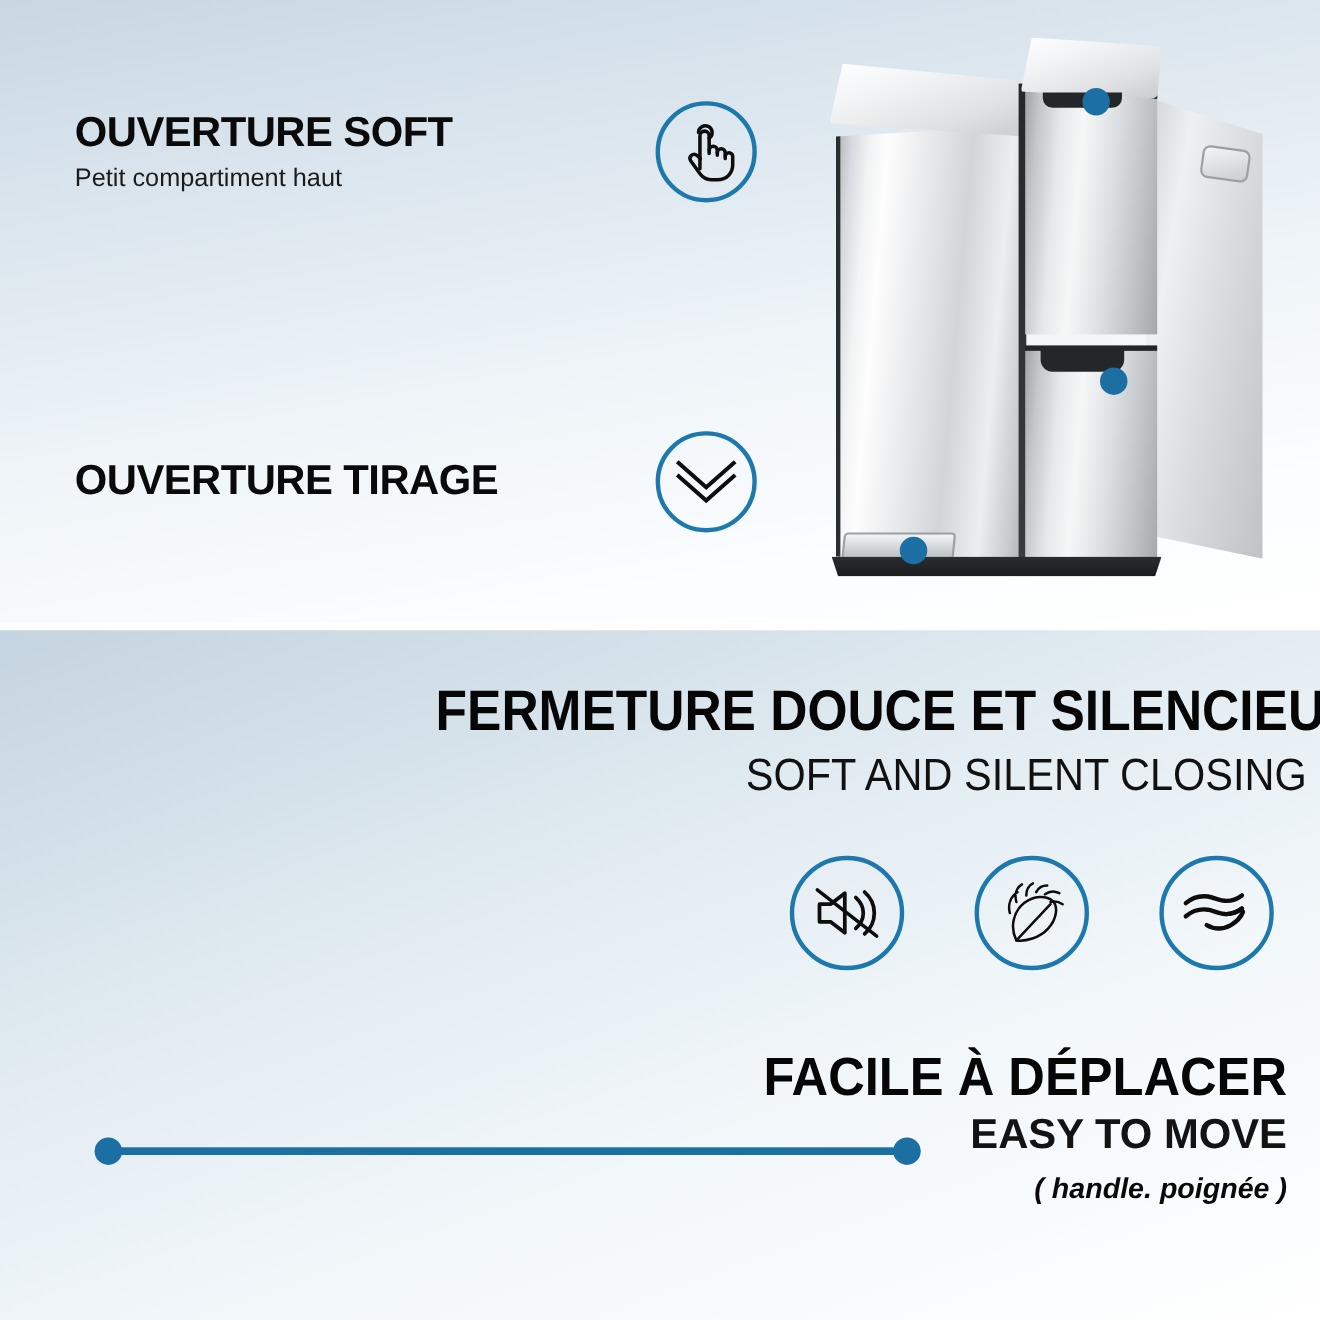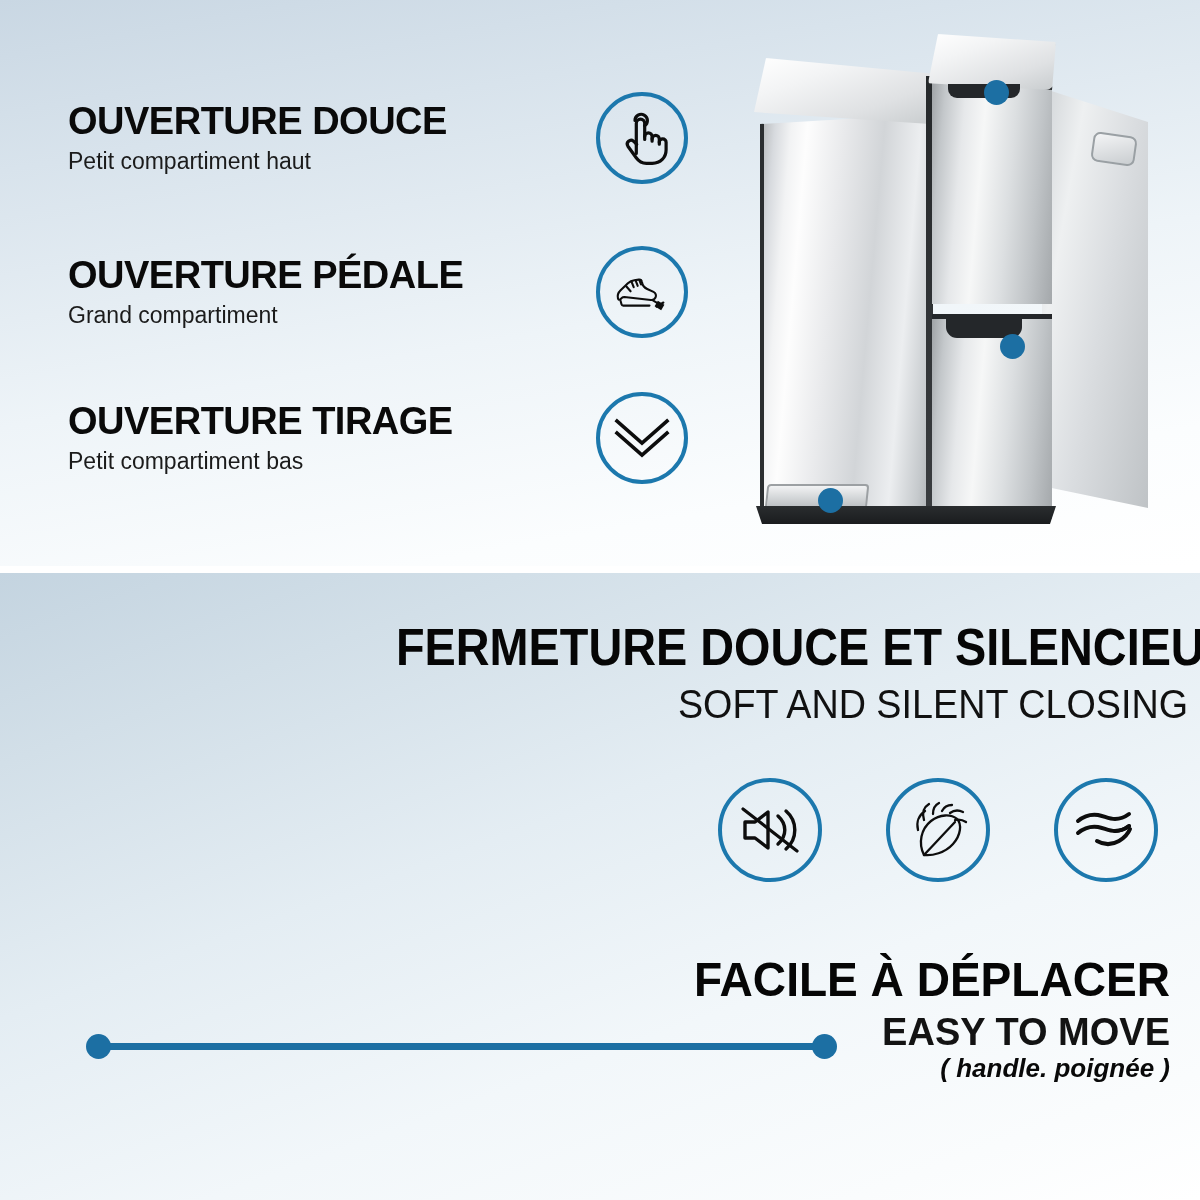--- a/index.html
+++ b/index.html
@@ -206,20 +206,21 @@
     line-height: 1.12;
     margin-top: 6px;
     white-space: nowrap;
   }
   .move-note {
     font-size: 26px;
     font-weight: 700;
     font-style: italic;
     color: #090909;
     line-height: 1.1;
+    margin-top: 12px;
     white-space: nowrap;
   }
 
   
   .connector-line {
     position: absolute;
     left: 96px;
     top: 1044px;
     width: 726px;
     height: 7px;
@@ -237,56 +238,38 @@
 <body>
 
 <div class="page">
 
   <div class="panel-top">
 
     <div class="feature-list">
 
       <div class="feature-row r1">
         <div class="feature-text">
-          <div class="feature-title">OUVERTURE DOUCE</div>
+          <div class="feature-title">OUVERTURE SOFT</div>
           <div class="feature-sub">Petit compartiment haut</div>
         </div>
         <div class="icon-circle">
           <svg width="54" height="56" viewBox="0 0 54 56" fill="none" stroke="#0d0d0d" stroke-width="3.2" stroke-linecap="round" stroke-linejoin="round">
             <path d="M20 10.5a6.2 6.2 0 1 1 9.6 5.2"></path>
             <path d="M21.3 43.5V13.4a4.2 4.2 0 0 1 8.4 0v16.1"></path>
             <path d="M29.7 26.6a3.7 3.7 0 0 1 7.4 0v4.6"></path>
             <path d="M37.1 28.9a3.6 3.6 0 0 1 7.2 0v5.3"></path>
             <path d="M44.3 32.2a3.4 3.4 0 0 1 6.8 0v7.6c0 7.7-5.6 13.6-13.8 13.6h-5.9c-5 0-7.6-2-10.2-5.6l-8.3-11.6a3.8 3.8 0 0 1 5.6-5l3.2 3.1"></path>
           </svg>
         </div>
       </div>
 
-      <div class="feature-row r2">
-        <div class="feature-text">
-          <div class="feature-title">OUVERTURE PÉDALE</div>
-          <div class="feature-sub">Grand compartiment</div>
-        </div>
-        <div class="icon-circle">
-          <svg width="62" height="56" viewBox="0 0 62 56" fill="none" stroke="#0d0d0d" stroke-width="2.1" stroke-linecap="round" stroke-linejoin="round">
-            <path d="M7 34.5c-.8-3 .4-6.1 2.6-8.2l7.3-7c1.8-1.7 4-2.8 6.4-3.1l4.4-.6c1.6-.2 3 .9 3.2 2.4.5 3.2 2.3 5.6 5.3 7l6.3 2.9c2.2 1 3.1 3.6 2 5.7-.9 1.7-2.7 2.6-4.6 2.4L13.4 33c-1 0-2 .3-2.7 1l-1.5 1.4c-.7.7-1.9.3-2.2-.9z"></path>
-            <path d="M9.6 36.9l.9 3.4c.2.8.9 1.3 1.7 1.3h26.3"></path>
-            <path d="M20.6 17.8l2.1 5.4M24.6 16.4l2.1 5.4M28.4 16.2l1.6 4.3"></path>
-            <path d="M15.2 22.2l4.4 5.1"></path>
-            <path d="M41.5 36.2l9.5 5.6"></path>
-            <path d="M45.6 42.6l6.8-4.1"></path>
-            <rect x="44.7" y="38.3" width="7.6" height="6.4" transform="rotate(30 48.5 41.5)" fill="#0d0d0d" stroke="none"></rect>
-          </svg>
-        </div>
-      </div>
 
       <div class="feature-row r3">
         <div class="feature-text">
           <div class="feature-title">OUVERTURE TIRAGE</div>
-          <div class="feature-sub">Petit compartiment bas</div>
         </div>
         <div class="icon-circle">
           <svg width="60" height="48" viewBox="0 0 60 48" fill="none" stroke="#0d0d0d" stroke-width="3.6" stroke-linecap="square" stroke-linejoin="miter">
             <path d="M5 7 L30 29 L55 7"></path>
             <path d="M5 19 L30 41 L55 19"></path>
           </svg>
         </div>
       </div>
     </div>
 

